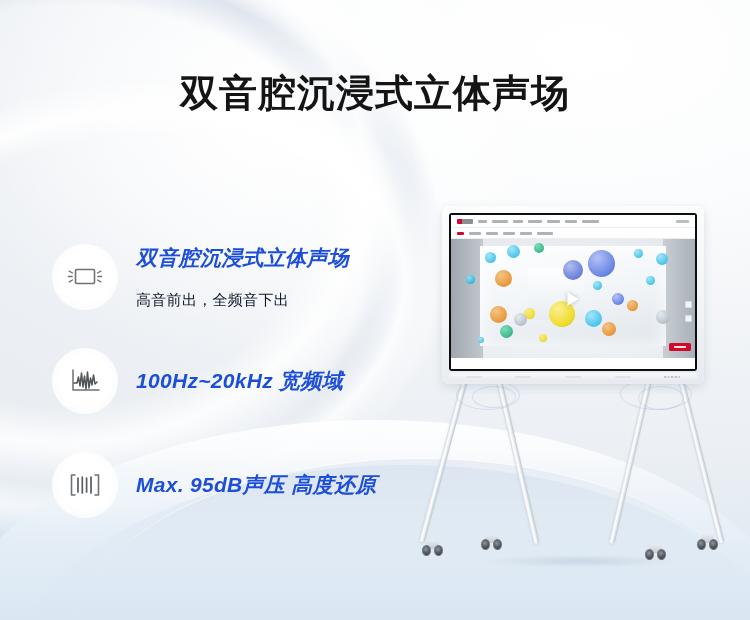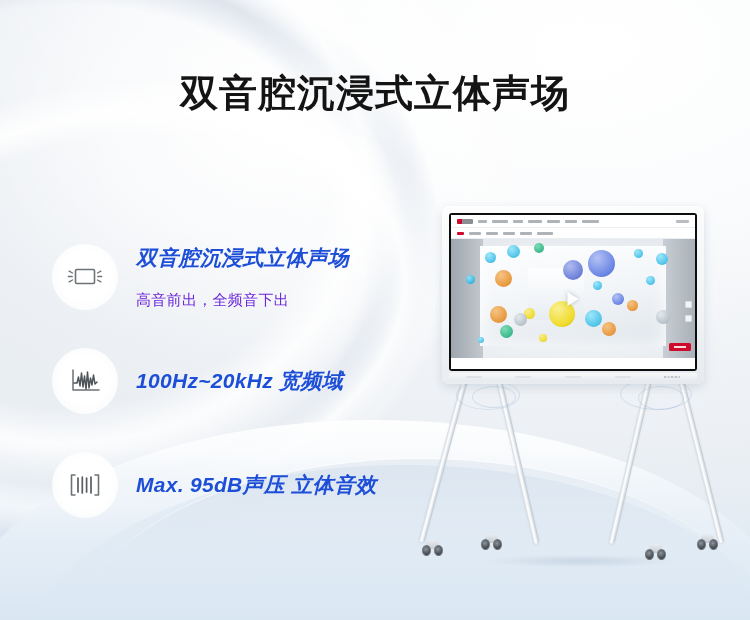--- a/index.html
+++ b/index.html
@@ -97,21 +97,21 @@
     content:""; position:absolute; inset:0; border-radius:50%;
     background:radial-gradient(circle at 50% 48%, #ffffff 0%, #ffffff 52%, rgba(255,255,255,.82) 70%, rgba(255,255,255,0) 100%);
   }
   .f-badge svg{ position:relative; z-index:2; }
   .f-text{ flex:1 1 auto; min-width:0; }
   .f-title{
     font-size:21px; font-weight:bold; color:#1d4ed8;
     letter-spacing:.3px; line-height:1.2; white-space:nowrap;font-style:italic;
   }
   .f-sub{
-    font-size:15px; color:#6d28d9; margin-top:20px;
+    font-size:15px; color:#0f172a; margin-top:20px;
     letter-spacing:.3px; line-height:1.2; white-space:nowrap;
   }
 
   
   .product{ position:absolute; left:420px; top:196px; width:320px; height:380px; z-index:5; }
 
   .monitor{
     position:absolute; left:22px; top:10px; width:262px; height:178px;
     background:linear-gradient(175deg,#fdfdfd 0%,#f2f4f6 60%,#e6eaee 100%);
     border-radius:7px;
@@ -292,21 +292,21 @@
           <path d="M29 5 H32.5 V25 H29" fill="none" stroke="#6d7276" stroke-width="1.6" stroke-linecap="round" stroke-linejoin="round"></path>
           <g stroke="#585d61" stroke-width="1.7" stroke-linecap="round">
             <line x1="12" y1="8" x2="12" y2="22"></line>
             <line x1="16.3" y1="7" x2="16.3" y2="23"></line>
             <line x1="20.6" y1="8" x2="20.6" y2="22"></line>
             <line x1="25" y1="7" x2="25" y2="23"></line>
           </g>
         </svg>
       </div>
       <div class="f-text">
-        <div class="f-title">Max. 95dB声压 立体音效</div>
+        <div class="f-title">Max. 95dB声压 高度还原</div>
       </div>
     </div>
 
   </div>
 
   <div class="product">
 
     <div class="shadow-floor"></div>
 
     <div class="stand">

